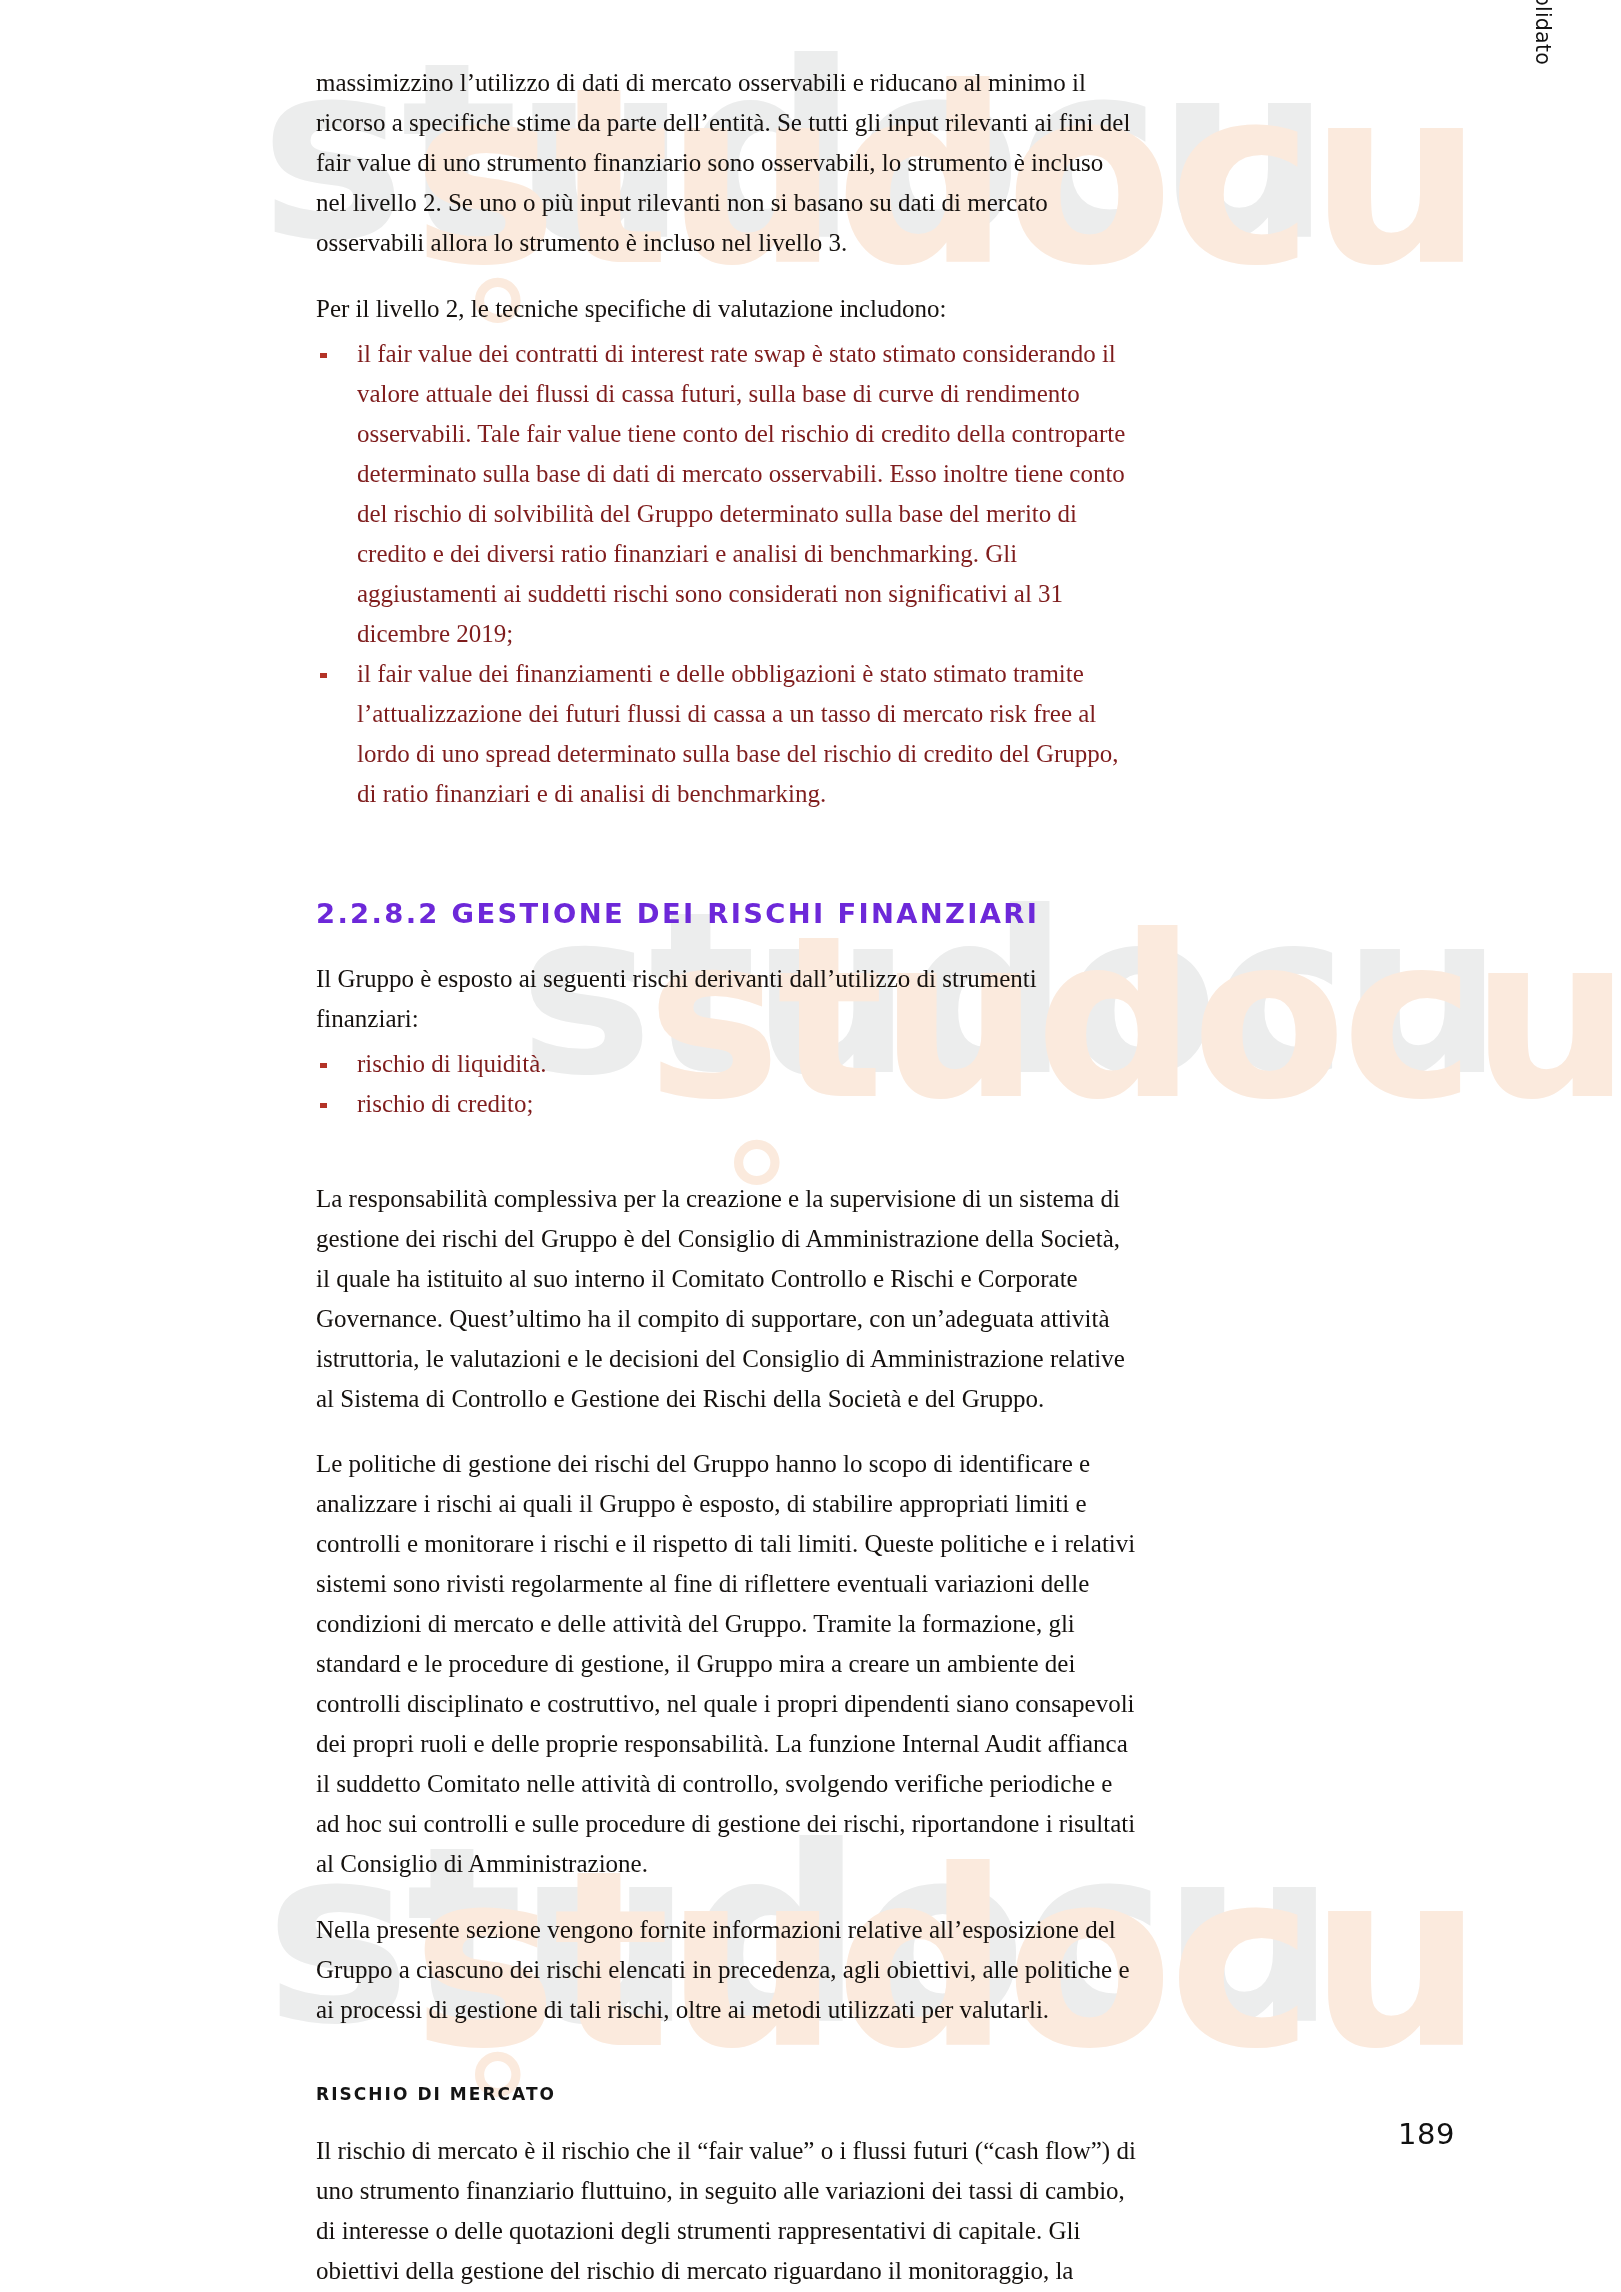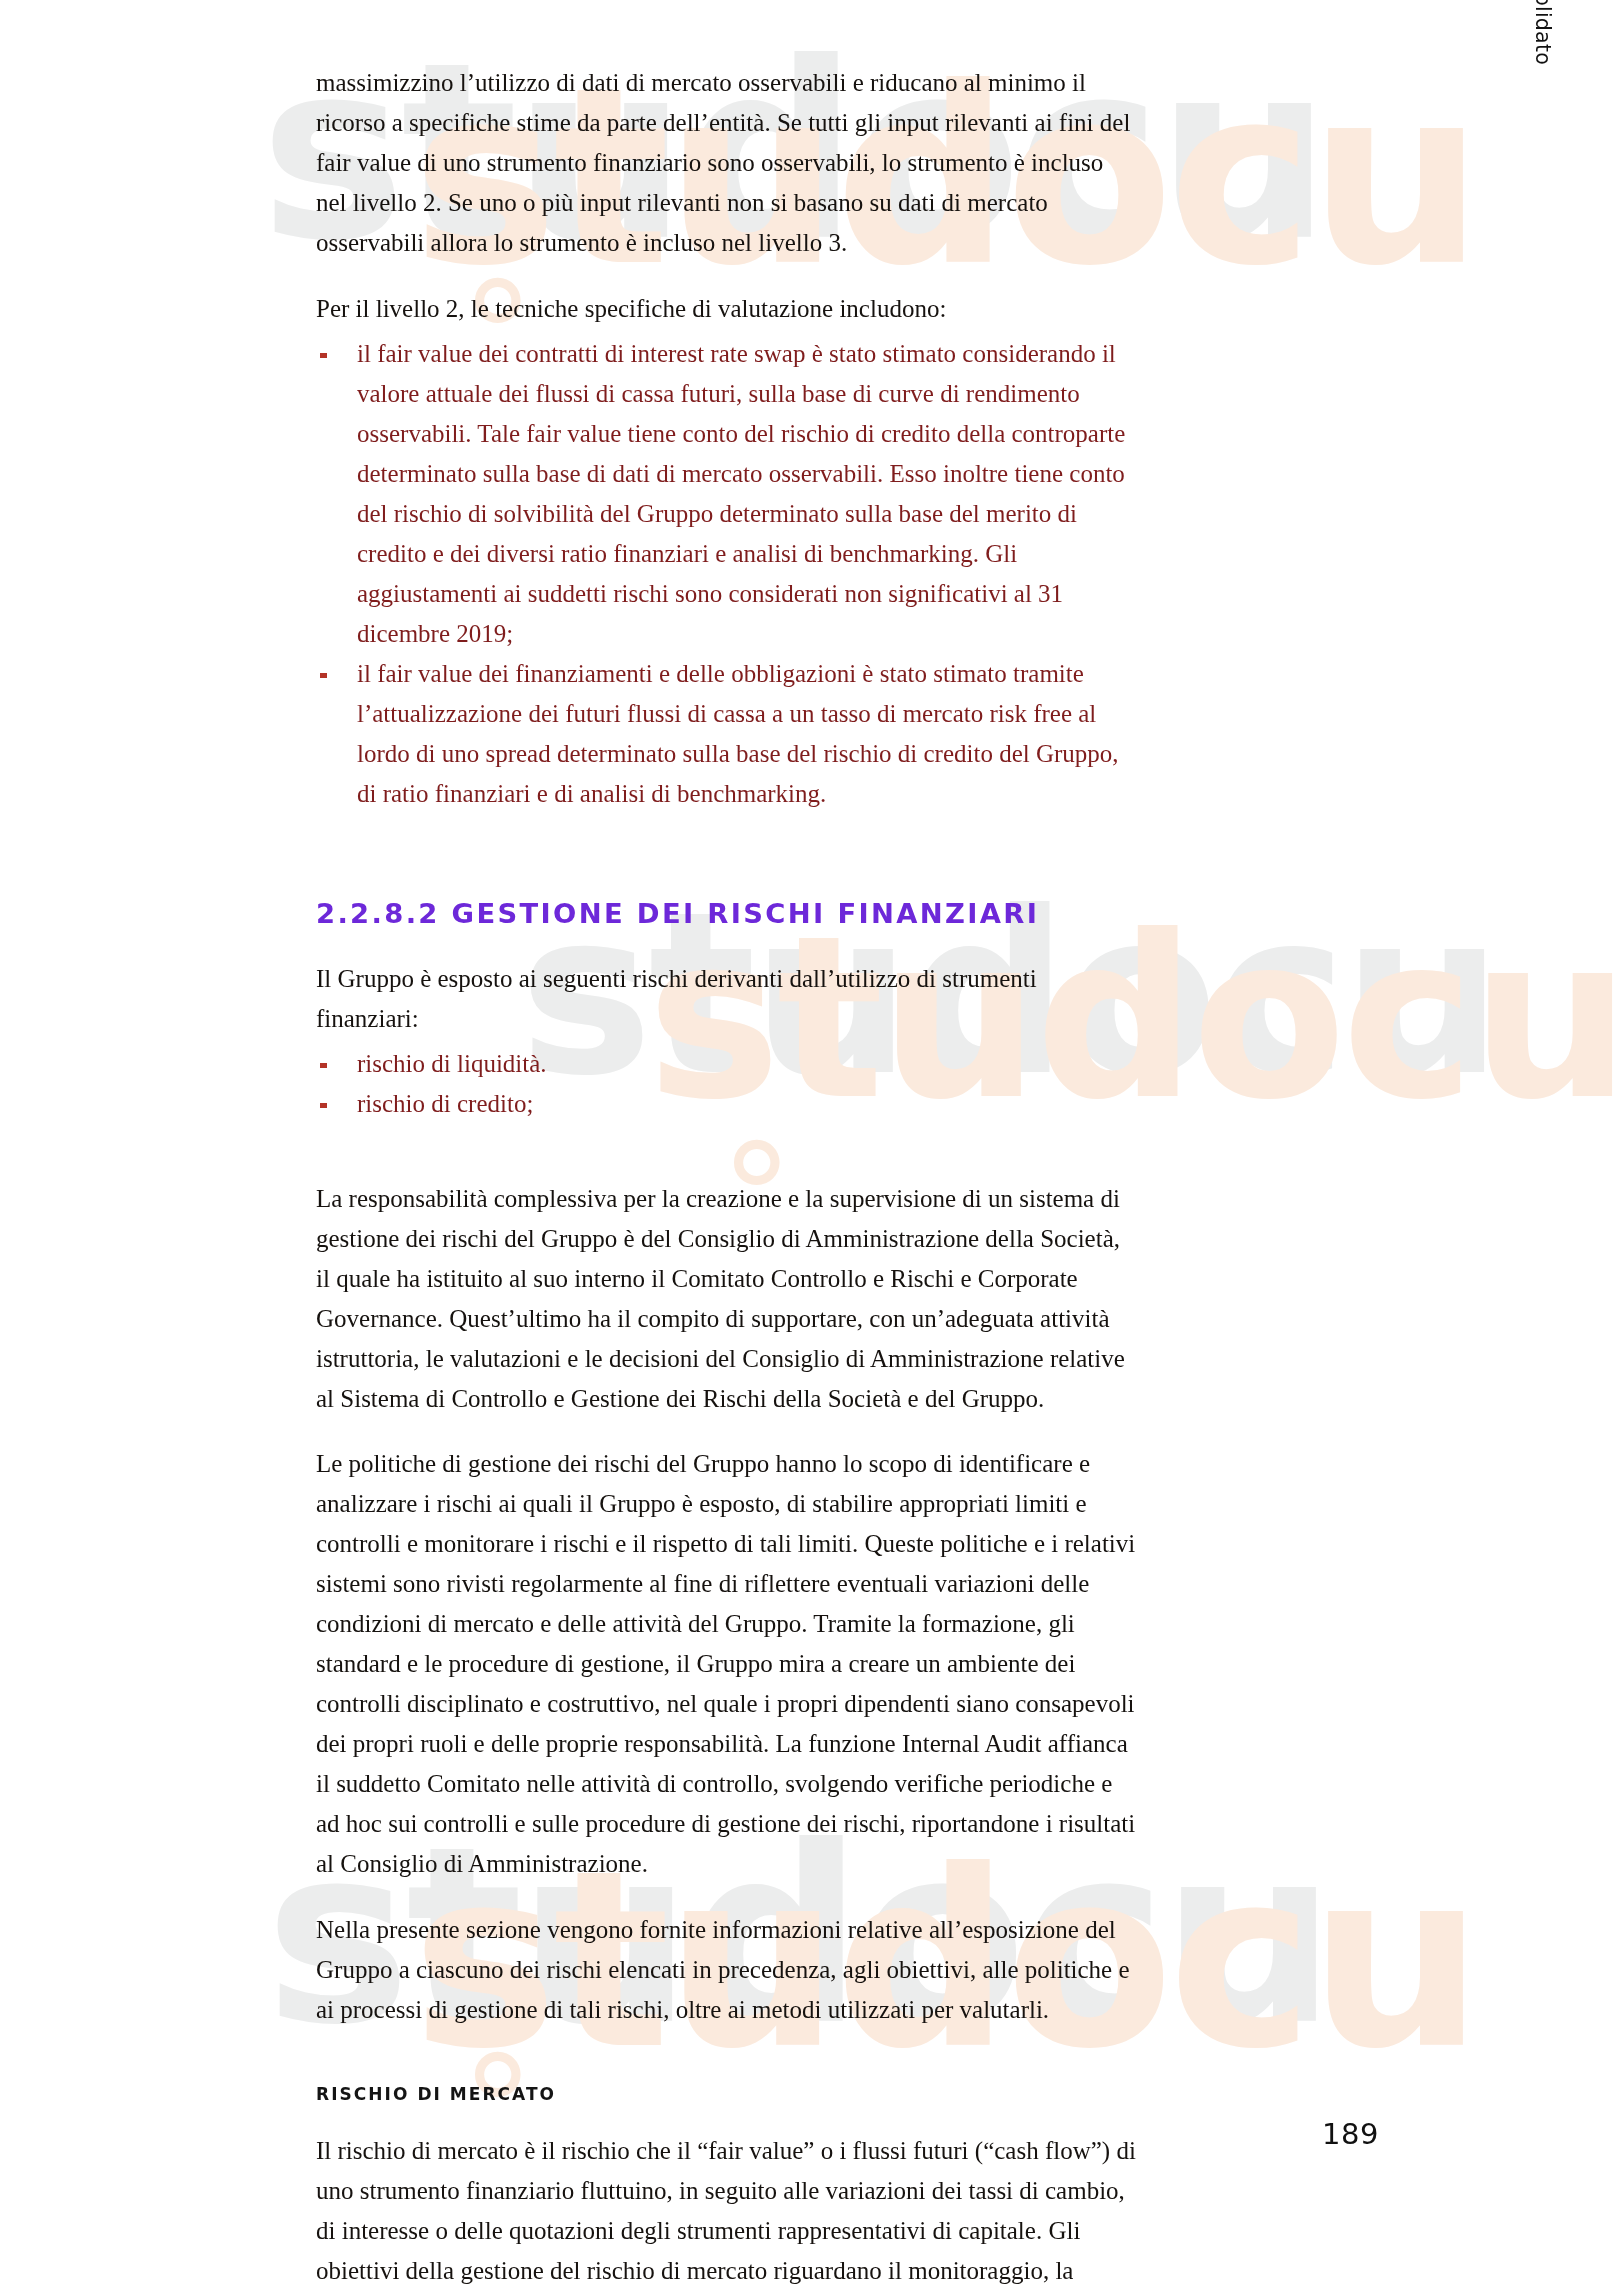--- a/index.html
+++ b/index.html
@@ -152,21 +152,21 @@
     letter-spacing: 0.01em;
     color: #111111;
     white-space: nowrap;
     transform-origin: top right;
     transform: rotate(90deg) translateX(0) translateY(-100%);
   }
 
   
   #page-number {
     position: absolute;
-    left: 1322px;
+    left: 1398px;
     top: 2117px;
     z-index: 2;
     font-family: "DejaVu Sans", "Liberation Sans", sans-serif;
     font-weight: 400;
     font-size: 29px;
     color: #111111;
     letter-spacing: 0.02em;
   }
 </style>
 </head>

